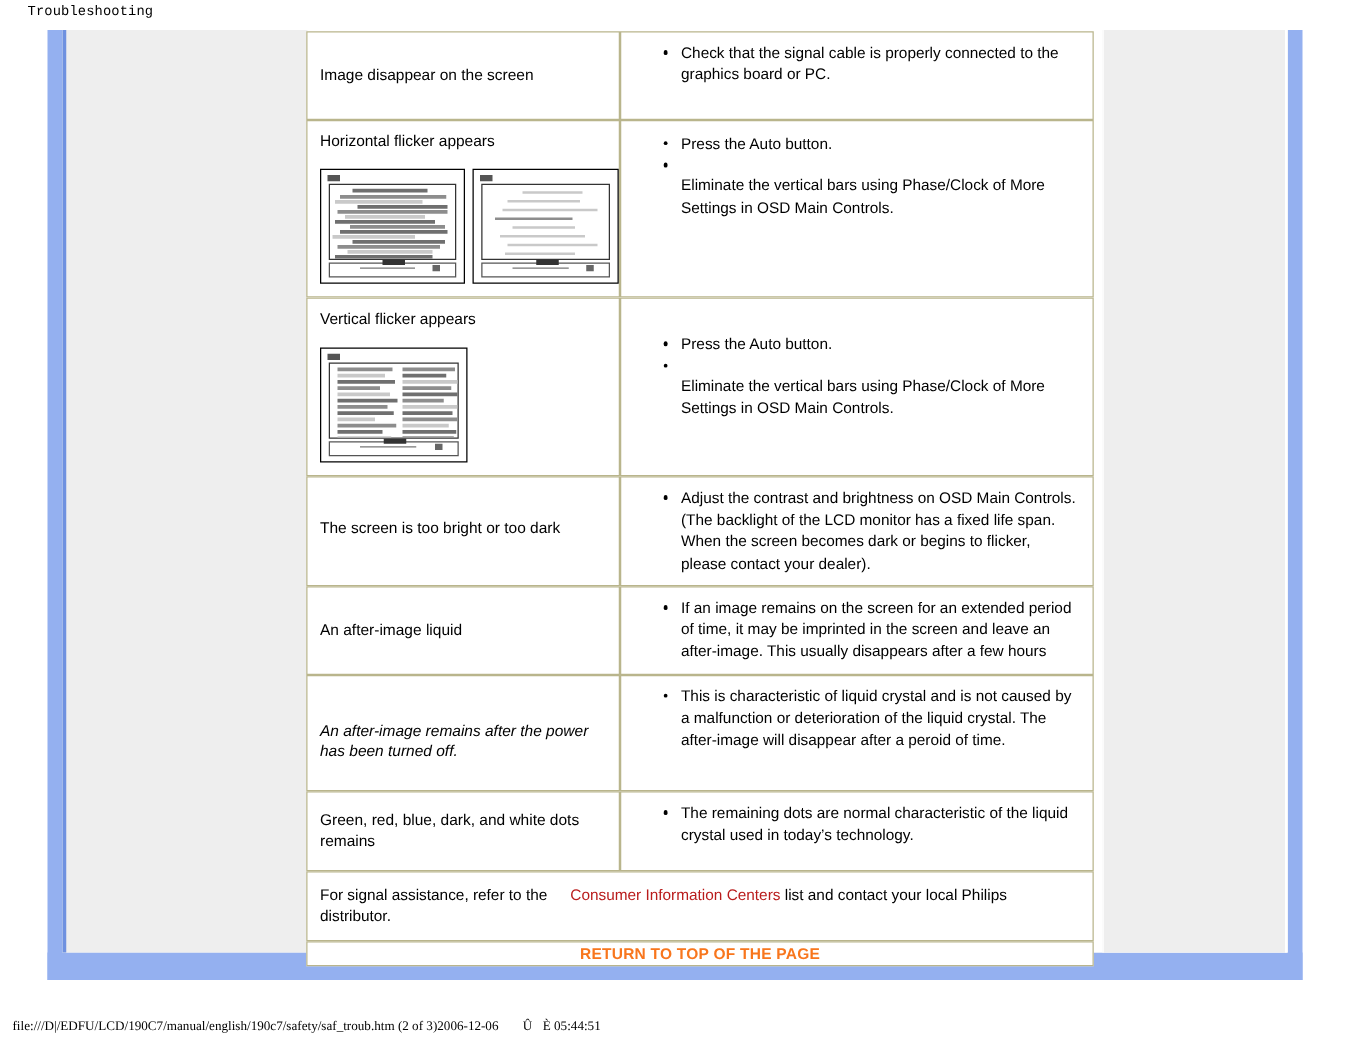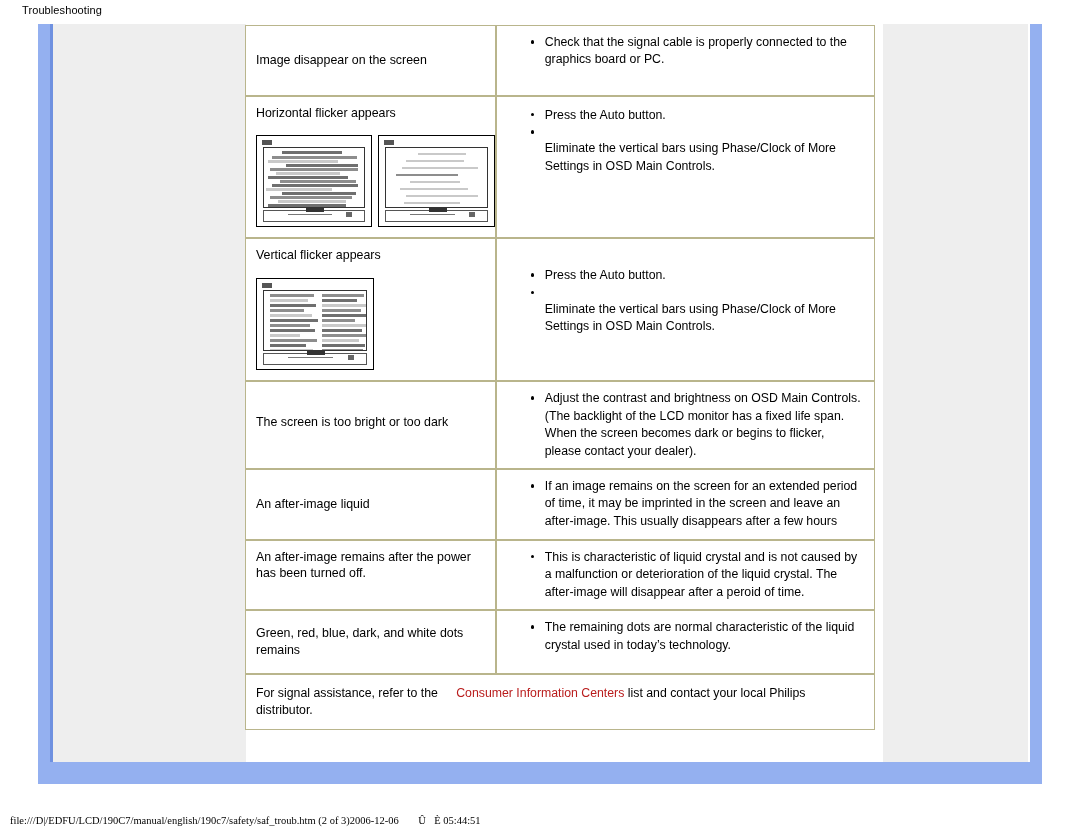--- a/index.html
+++ b/index.html
@@ -13,21 +13,21 @@
     position: relative;
     font-family: "Liberation Sans", sans-serif;
     overflow: hidden;
   }
 
   
   .print-header {
     position: absolute;
     left: 22px;
     top: 4px;
-    font-family: Liberation Sans, sans-serif;
+    font-family: Liberation Mono, monospace;
     font-size: 11px;
     color: #000;
     letter-spacing: .1px;
   }
   .print-footer {
     position: absolute;
     left: 10px;
     top: 814px;
     font-family: "Liberation Serif", serif;
     font-size: 10.5px;
@@ -382,21 +382,21 @@
       </td>
       <td>
         <ul class="fix">
           <li>If an image remains on the screen for an extended period of time, it may be imprinted in the screen and leave an after-image. This usually disappears after a few hours</li>
         </ul>
       </td>
     </tr>
 
     <tr>
       <td>
-        <div class="sym-label" style="padding-top:8px;padding-bottom:22px;">An after-image remains after the power has been turned off.</div>
+        <div class="sym-label" style="padding-top:36px;padding-bottom:22px;font-style:italic;">An after-image remains after the power has been turned off.</div>
       </td>
       <td>
         <ul class="fix">
           <li>This is characteristic of liquid crystal and is not caused by a malfunction or deterioration of the liquid crystal. The after-image will disappear after a peroid of time.</li>
         </ul>
       </td>
     </tr>
 
     <tr>
       <td>
@@ -408,17 +408,22 @@
         </ul>
       </td>
     </tr>
 
     <tr>
       <td colspan="2">
         <div class="assist"><span>For signal assistance, refer to the </span><a href="#" class="lnk">Consumer Information Centers</a><span> list and contact your local Philips distributor.</span></div>
       </td>
     </tr>
 
+    <tr>
+      <td colspan="2" class="return-cell">
+        <a href="#" class="return-link">RETURN TO TOP OF THE PAGE</a>
+      </td>
+    </tr>
 
   </tbody>
 </table>
 
 <div class="print-footer">file:///D|/EDFU/LCD/190C7/manual/english/190c7/safety/saf_troub.htm (2 of 3)2006-12-06 ÛÈ 05:44:51</div>
 
 </body></html>

